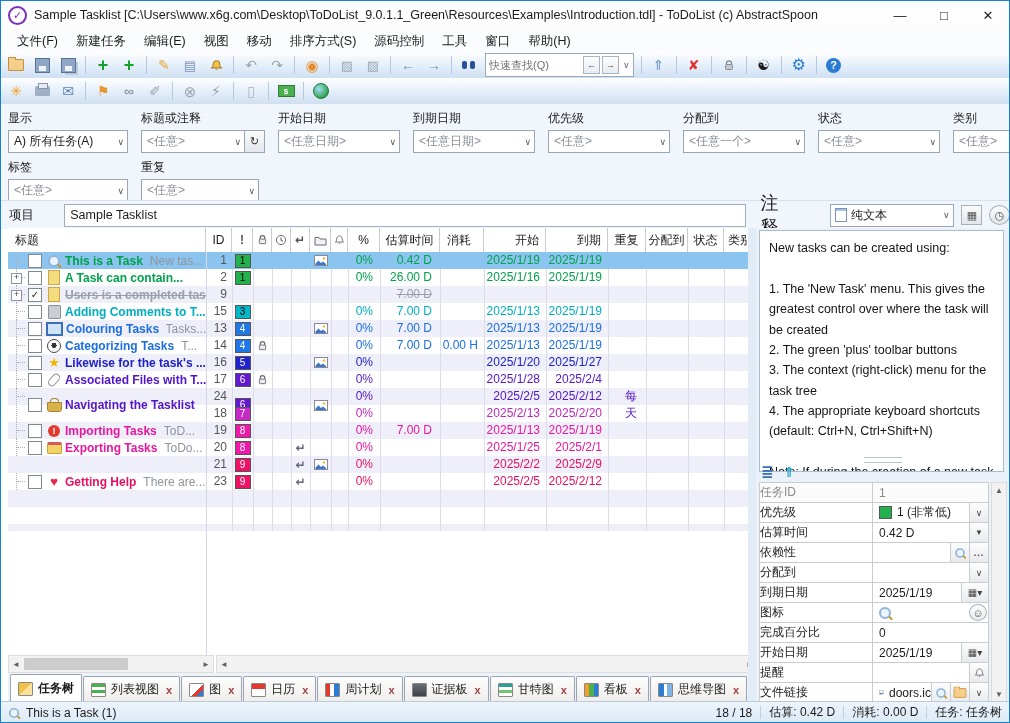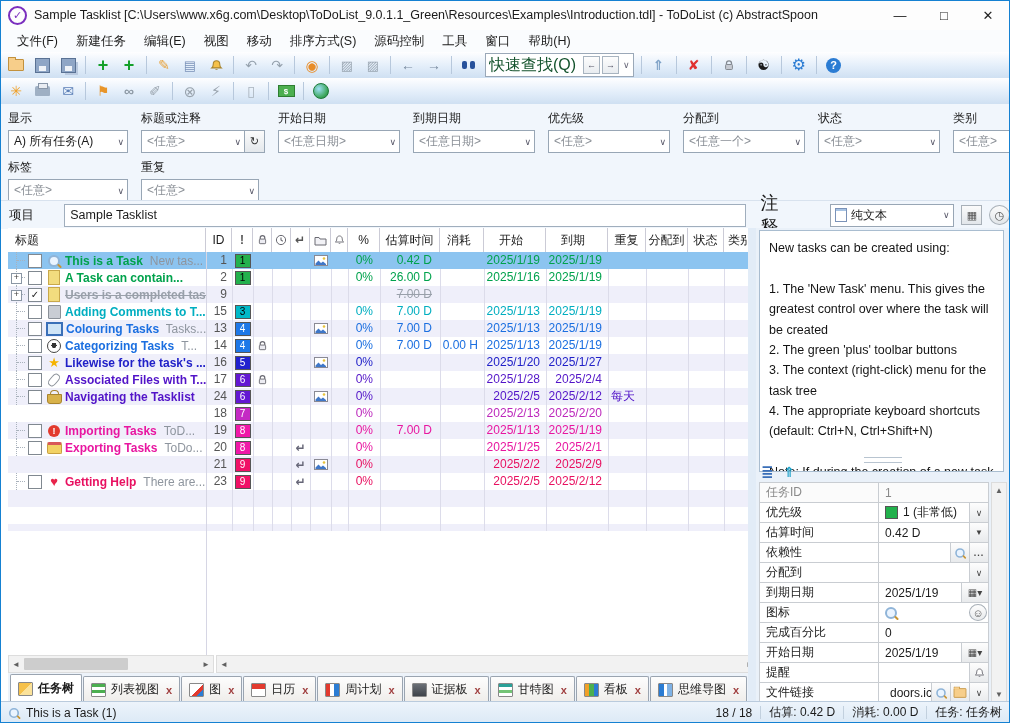--- a/index.html
+++ b/index.html
@@ -53,21 +53,21 @@
   .binoc{width:14px;height:8px;position:relative}
   .binoc::before{content:"";position:absolute;left:0;top:0;width:5px;height:8px;background:#27519B;border-radius:2px;box-shadow:8px 0 0 #27519B}
   .helpb{width:15px;height:15px;border-radius:50%;background:#2B7CD3;color:#fff;display:flex;align-items:center;justify-content:center;font-weight:bold;font-size:11px}
   .helpb::before{content:"?"}
   .prn{width:15px;height:10px;background:#9FB0C4;border-radius:2px 2px 1px 1px;position:relative}
   .prn::before{content:"";position:absolute;left:3px;top:-3px;width:8px;height:4px;background:#E8ECF2;border:1px solid #8896A8}
   .mny{width:15px;height:10px;background:#4CAF50;border:1px solid #2E7D32;color:#fff;font-size:8px;font-weight:bold;display:flex;align-items:center;justify-content:center}
   .mny::before{content:"$"}
   .glb{width:14px;height:14px;border-radius:50%;background:radial-gradient(circle at 35% 35%,#9FE0F7,#3FA85F 65%,#1C7A38);border:1px solid #1C7A38}
   .qf{display:flex;align-items:center;border:1px solid #9AA8B8;background:#fff;height:22px;padding:0 3px;margin:0 2px;flex:0 0 auto}
-  .qftxt{width:92px;color:#14532d;font-size:16px;white-space:nowrap;overflow:hidden}
+  .qftxt{width:92px;color:#737373;font-size:11px;white-space:nowrap;overflow:hidden}
   .qbtn{width:15px;height:16px;border:1px solid #A8B4C0;background:linear-gradient(#FDFDFD,#E8ECF0);display:flex;align-items:center;justify-content:center;font-size:9px;color:#556;margin-left:2px}
   .qb-l::before{content:"←"} .qb-r::before{content:"→"}
   .chevg{color:#667;font-size:9px;margin-left:4px}
   .chevg::before{content:"∨"}
   
   .filters{position:absolute;top:104px;left:0;right:0;height:96px;background:#F1F6FC;padding:6px 0 0 8px}
   .frow{display:flex;gap:13px;margin-bottom:6px}
   .fgroup{display:flex;flex-direction:column}
   .flabel{font-size:12px;color:#222;margin-bottom:3px}
   .fcombo{display:flex;align-items:center;height:21px;border:1px solid #98A6B5;background:#fff;padding:0 3px 0 5px}
@@ -92,21 +92,21 @@
   
   .main{position:absolute;top:228px;left:0;right:0;bottom:21px}
   .lpane{position:absolute;left:8px;top:0;width:748px;bottom:0}
   .vsplit{position:absolute;left:748px;width:8px;top:0;bottom:0;background:#E2ECF7}
   .rpane{position:absolute;left:756px;right:0;top:0;bottom:0;background:#EAF1F9}
   
   .thead,.trow{display:grid;grid-template-columns:198px 26px 21px 19px 19px 19px 21px 17px 32px 60px 44px 62px 62px 38px 42px 36px 1fr}
   .thead{position:absolute;top:0;left:0;width:748px;height:24px;background:#fff;border-bottom:1px solid #ABABBB}
   .th{display:flex;align-items:center;justify-content:center;border-right:1px solid #CBCBD6;font-size:12px;overflow:hidden}
   .th.l{justify-content:flex-start;padding-left:7px}
-  .th.r{justify-content:flex-end;padding-right:22px}
+  .th.r{justify-content:flex-end;padding-right:6px}
   .th:last-child{border-right:none}
   .hex{font-weight:bold;color:#555}
   .tbody{position:absolute;top:24px;left:0;width:748px;height:279px;
     background-image:
       linear-gradient(#DCDCEA,#DCDCEA),linear-gradient(#DCDCEA,#DCDCEA),linear-gradient(#DCDCEA,#DCDCEA),linear-gradient(#DCDCEA,#DCDCEA),
       linear-gradient(#DCDCEA,#DCDCEA),linear-gradient(#DCDCEA,#DCDCEA),linear-gradient(#DCDCEA,#DCDCEA),linear-gradient(#DCDCEA,#DCDCEA),
       linear-gradient(#DCDCEA,#DCDCEA),linear-gradient(#DCDCEA,#DCDCEA),linear-gradient(#DCDCEA,#DCDCEA),linear-gradient(#DCDCEA,#DCDCEA),
       linear-gradient(#DCDCEA,#DCDCEA),linear-gradient(#DCDCEA,#DCDCEA),linear-gradient(#DCDCEA,#DCDCEA),linear-gradient(#DCDCEA,#DCDCEA),
       repeating-linear-gradient(180deg,#EFEFFA 0 17px,#FFFFFF 17px 34px);
     background-size:1px 279px,1px 279px,1px 279px,1px 279px,1px 279px,1px 279px,1px 279px,1px 279px,1px 279px,1px 279px,1px 279px,1px 279px,1px 279px,1px 279px,1px 279px,1px 279px,100% 279px;
@@ -186,21 +186,21 @@
   .tnb{width:15px;height:20px;border:1px solid #A8B0B8;background:linear-gradient(#FBFBFB,#E4E8EC);display:flex;align-items:center;justify-content:center;font-size:8px;color:#555}
   
   .cbox{position:absolute;left:3px;right:6px;top:2px;height:226px;border:1px solid #A9BDD0;background:#fff;padding:7px 9px;overflow:hidden}
   .ctext{font-size:12.5px;line-height:1.63;white-space:pre-wrap;color:#141414}
   .rgrip{position:absolute;top:229px;left:50%;width:38px;height:4px;margin-left:-19px;border-top:1px solid #B8C4D0;border-bottom:1px solid #B8C4D0}
   .atool{position:absolute;top:234px;left:5px;height:20px;display:flex;gap:10px;align-items:center}
   .at1::before{content:"≣";color:#3A6FB8;font-size:15px;font-weight:bold}
   .at2::before{content:"⇑";color:#19A0C8;font-size:14px;font-weight:bold}
   .agrid{position:absolute;left:3px;right:21px;top:254px;height:220px;border:1px solid #C9CDD2;border-bottom:none;background:#fff}
   .arow{display:flex;align-items:stretch;height:20px;border-bottom:1px solid #C9CDD2;background:#fff;box-sizing:border-box}
-  .alabel{flex:0 0 112px;padding-left:6px;border-right:1px solid #C9CDD2;display:flex;align-items:center;overflow:hidden}
+  .alabel{flex:0 0 112px;border-right:1px solid #C9CDD2;display:flex;align-items:center;overflow:hidden}
   .aval{flex:1;padding-left:6px;display:flex;align-items:center;gap:5px;overflow:hidden;white-space:nowrap}
   .abtn{flex:0 0 18px;border-left:1px solid #C9CDD2;background:linear-gradient(#FDFDFD,#E8EAEC);display:flex;align-items:center;justify-content:center;font-size:9px;color:#444}
   .ab-chev::before{content:"∨"}
   .ab-spin::before{content:"▼";font-size:8px}
   .ab-dots::before{content:"...";font-weight:bold;letter-spacing:1px}
   .ab-cal::before{content:"▦▾";font-size:10px}
   .ab-smile{border-radius:50%;border:1px solid #A8B0B8;margin:1px;flex-basis:16px}
   .ab-smile::before{content:"☺";font-size:11px;color:#555}
   .arow.ro{color:#8a8a8a;background:#FBFBFB}
   .sw{width:11px;height:11px;border:1px solid #555;flex:0 0 11px}
@@ -716,21 +716,21 @@
         <div class="cm">
             <svg width="14" height="11" viewBox="0 0 14 11">
               <rect x=".5" y=".5" width="13" height="10" fill="#fff" stroke="#8a8a94"></rect>
               <path d="M1.5 8.5l3-3 2.5 2.5 2-1.5 3 2.5v1h-10.5z" fill="#3f77c8"></path>
               <circle cx="10" cy="3.5" r="1.3" fill="#e8c23a"></circle>
             </svg>
           </div>
         <div class="cpc" style="color: rgb(82, 20, 200);">0%</div>
         <div class="cst" style="color: rgb(82, 20, 200);">2025/2/5</div>
         <div class="cd" style="color: rgb(82, 20, 200);">2025/2/12</div>
-        <div class="crc" style="color: rgb(82, 20, 200);">每天</div>
+        <div class="crc" style="color: rgb(82, 20, 200); margin-left: 14px;">每天</div>
       </div>
 
       <div class="trow">
         <div class="ci">18</div>
         <div class="cp">
             <span class="pri" style="background: rgb(196, 42, 196); color: rgb(255, 255, 255);">7</span>
           </div>
         <div class="cpc" style="color: rgb(188, 40, 188);">0%</div>
         <div class="cst" style="color: rgb(188, 40, 188);">2025/2/13</div>
         <div class="cd" style="color: rgb(188, 40, 188);">2025/2/20</div>

